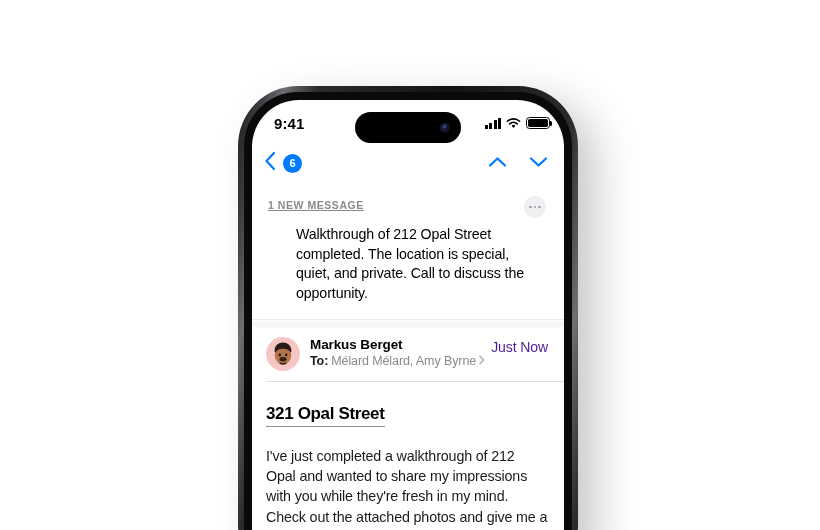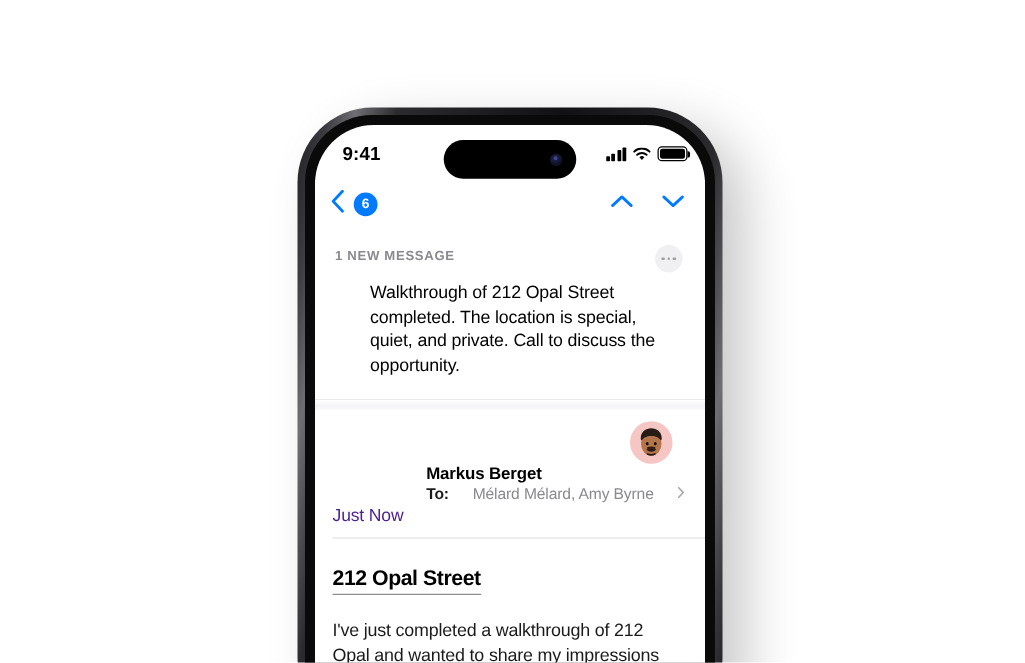--- a/index.html
+++ b/index.html
@@ -111,54 +111,54 @@
 
   
   .summary {
     background:#fff; padding:14px 18px 16px 16px; position:relative;
   }
   .summary-head {
     display:flex; align-items:flex-start; justify-content:space-between;
   }
   .summary-label {
     font-size:10.5px; font-weight:600; color:#8a8a8e;
-    letter-spacing:.55px; padding-top:3px;
+    letter-spacing:.55px; padding-top:3px;text-decoration:underline;
   }
   .more-btn {
     width:22px; height:22px; border-radius:50%; background:#f0f0f2;
     display:flex; align-items:center; justify-content:center; gap:2.2px;
     flex:none;
   }
   .more-btn i { width:2.6px; height:2.6px; border-radius:50%; background:#a0a0a5; display:block; }
   .summary-text {
     margin-top:7px; font-size:14.2px; line-height:19.5px; color:#000;
     letter-spacing:-.1px; max-width:268px;margin-left:28px;
   }
   .band {
     height:9px;
     background:linear-gradient(to bottom, #ffffff 0%, #f4f4f6 55%, #fbfbfc 100%);
     border-top:.5px solid #ececed;
   }
 
   
   .sender {
-    display:flex; align-items:flex-end; padding:9px 16px 10px 14px; background:#fff;flex-direction:column;
+    display:flex; align-items:flex-start; padding:9px 16px 10px 14px; background:#fff;
   }
   .avatar {
     width:34px; height:34px; border-radius:50%;
     background:#f6c6c4; flex:none; margin-right:10px;
     position:relative; overflow:hidden;
   }
   .sender-mid { flex:1; min-width:0; }
   .sender-name {
     font-size:13.5px; font-weight:700; color:#000; letter-spacing:-.1px;
   }
   .sender-to {
     font-size:12.5px; color:#8a8a8e; margin-top:2px;
-    display:flex; align-items:center; gap:19px; letter-spacing:-.1px;
+    display:flex; align-items:center; gap:3px; letter-spacing:-.1px;
   }
   .sender-to b { color:#1c1c1e; font-weight:700; }
   .sender-time {
     font-size:14px; color:#4c1d95; flex:none; align-self:flex-start;
     padding-top:2px; letter-spacing:-.1px;
   }
   .divider { height:.5px; background:#dededf; margin-left:14px; }
 
   
   .body {
@@ -271,19 +271,19 @@
                 <path d="M1 1.2 4.6 5 1 8.8" stroke="#a6a6aa" stroke-width="1.3" fill="none" stroke-linecap="round" stroke-linejoin="round"></path>
               </svg>
             </span>
           </div>
         </div>
         <div class="sender-time">Just Now</div>
       </div>
       <div class="divider"></div>
 
       <div class="body">
-        <div><span class="subject">212 Opal Street </span></div>
+        <div><span class="subject">321 Opal Street </span></div>
         <div class="para p2">I've just completed a walkthrough of 212 Opal and wanted to share my impressions with you while they're fresh in my mind. Check out the attached photos and give me a call a to-I think this property presents an</div>
       </div>
 
     </div>
   </div>
 </div>
 
 </body></html>

